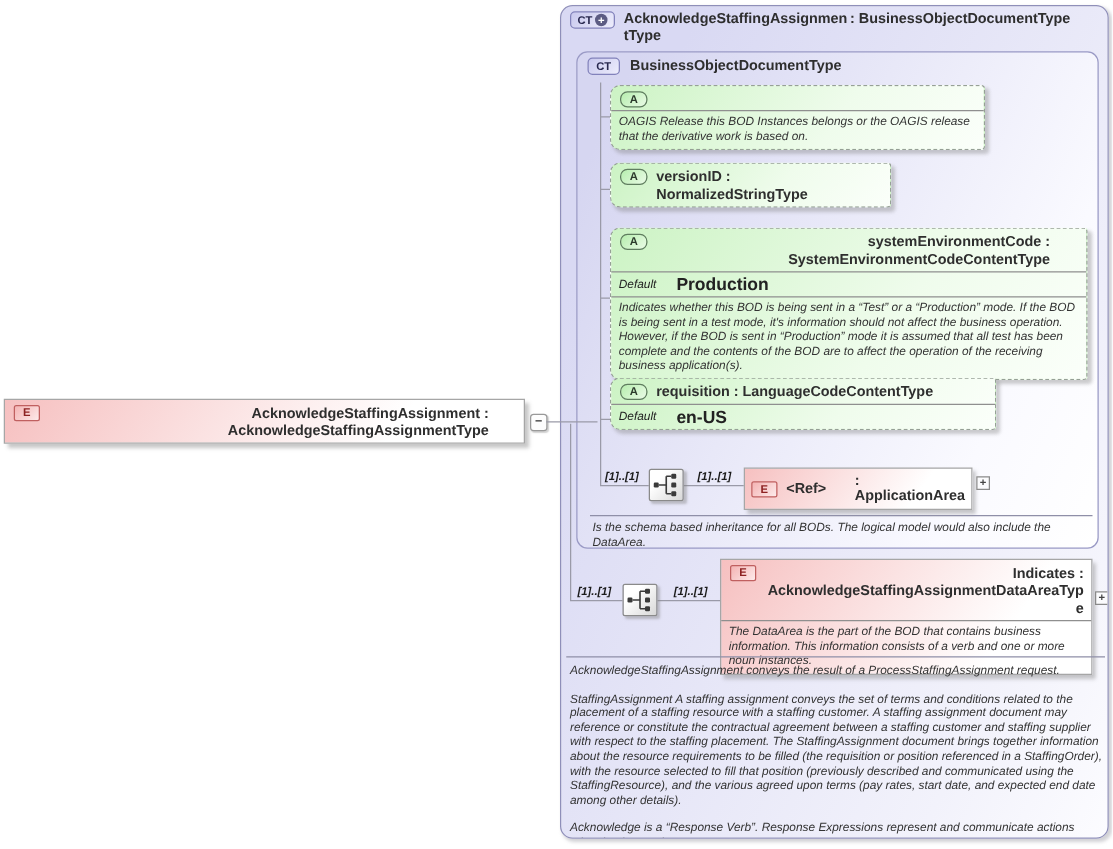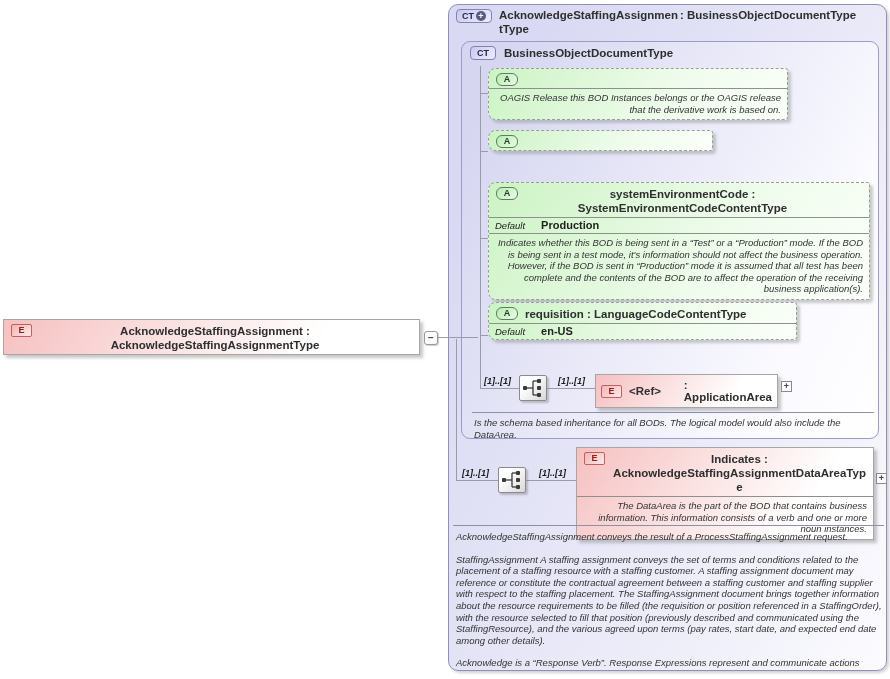--- a/index.html
+++ b/index.html
@@ -23,21 +23,21 @@
               background:linear-gradient(135deg,#c9c9ee,#ededfc); color:#28284e; border-radius:4px; gap:2px; }
   .badge-ctp{ width:36px; height:14px; border:1px solid #8282bb;
               background:linear-gradient(135deg,#c9c9ee,#ededfc); color:#28284e; border-radius:4px; gap:2px; }
   .ctp-circle { width:10px; height:10px; border-radius:50%; background:#5b5b83; color:#ffffff;
                 font-size:9px; line-height:10px; text-align:center; font-weight:bold; }
 
   
   .titlebar { display:flex; gap:7px; padding:4px 6px 2px 7px; align-items:flex-start; }
   .title { font-weight:bold; font-size:11.5px; line-height:14px; color:#2e2e2e;
            overflow-wrap:break-word; word-break:break-word; }
-  .title-c { text-align:center; }
+  .title-c { text-align:right; }
   .title-l { text-align:left; }
 
   
   .panel {
     position:absolute; left:448px; top:4px; width:439px; height:667px; box-sizing:border-box;
     border:1px solid #8f8fb9; border-radius:10px; overflow:hidden;
     background:linear-gradient(115deg,#d9d9f3 15%,#f2f2fb 80%,#fcfcff);
     box-shadow:2px 2px 3px rgba(140,140,150,.4);
   }
   .innerbox {
@@ -50,25 +50,25 @@
     border:1px dashed #96a096; border-radius:8px 3px 3px 8px;
     background:linear-gradient(125deg,#ccf3c4 0%,#effcec 60%,#fbfffa);
     box-shadow:3px 3px 3px rgba(130,130,130,.4);
   }
   .ebox {
     position:absolute; box-sizing:border-box; border:1px solid #a6a6a6;
     background:linear-gradient(125deg,#f6c0c0 0%,#ffffff 75%);
     box-shadow:3px 3px 3px rgba(130,130,130,.45);
   }
   .annot { font-style:italic; font-size:9.5px; line-height:11.5px; color:#333333;
-           padding:3px 6px 4px 6px; border-top:1px solid #8f8f8f; text-align:right; }
+           padding:3px 6px 4px 6px; border-top:1px solid #8f8f8f; text-align:left; }
   .defaultrow { display:flex; align-items:center; gap:16px; padding:1px 6px 2px 6px;
                 border-top:1px solid #8f8f8f; }
   .default-label { font-style:italic; font-size:9.5px; color:#222; }
-  .default-value { font-weight:bold; font-size:11px; color:#222; }
+  .default-value { font-weight:bold; font-size:14px; color:#222; }
 
   .seqicon { position:absolute; width:28px; height:26px; box-sizing:border-box;
              border:1px solid #8a8a8a; border-radius:2px;
              background:linear-gradient(135deg,#ffffff 30%,#d8d8d8);
              box-shadow:2px 2px 2px rgba(130,130,130,.45);
              display:flex; align-items:center; justify-content:center; }
   .card { position:absolute; font-style:italic; font-weight:bold; font-size:9px; color:#1b1b1b; white-space:nowrap; }
   .plusbox { position:absolute; width:11px; height:11px; box-sizing:border-box; border:1px solid #8a8a8a;
              background:#fbfbfd; color:#444; font-weight:bold; font-size:9px; line-height:9px; text-align:center; }
   .minusbox { position:absolute; left:424px; top:331px; width:14px; height:14px; box-sizing:border-box;
@@ -134,20 +134,21 @@
       <div class="abox" style="left:26px; top:26px; width:300px;">
         <div class="titlebar">
           <span class="badge badge-a">A</span>
         </div>
         <div class="annot">OAGIS Release this BOD Instances belongs or the OAGIS release that the derivative work is based on.</div>
       </div>
 
       <div class="abox" style="left:26px; top:88px; width:225px;">
         <div class="titlebar">
           <span class="badge badge-a">A</span>
+          <span class="title title-l"><span>versionID</span><span> : </span><span>NormalizedStringType</span></span>
         </div>
       </div>
 
       <div class="abox" style="left:26px; top:140px; width:382px;">
         <div class="titlebar">
           <span class="badge badge-a">A</span>
           <span class="title title-c" style="max-width:315px;"><span>systemEnvironmentCode</span><span> : </span><span>SystemEnvironmentCodeContentType</span></span>
         </div>
         <div class="defaultrow">
           <span class="default-label">Default</span>

